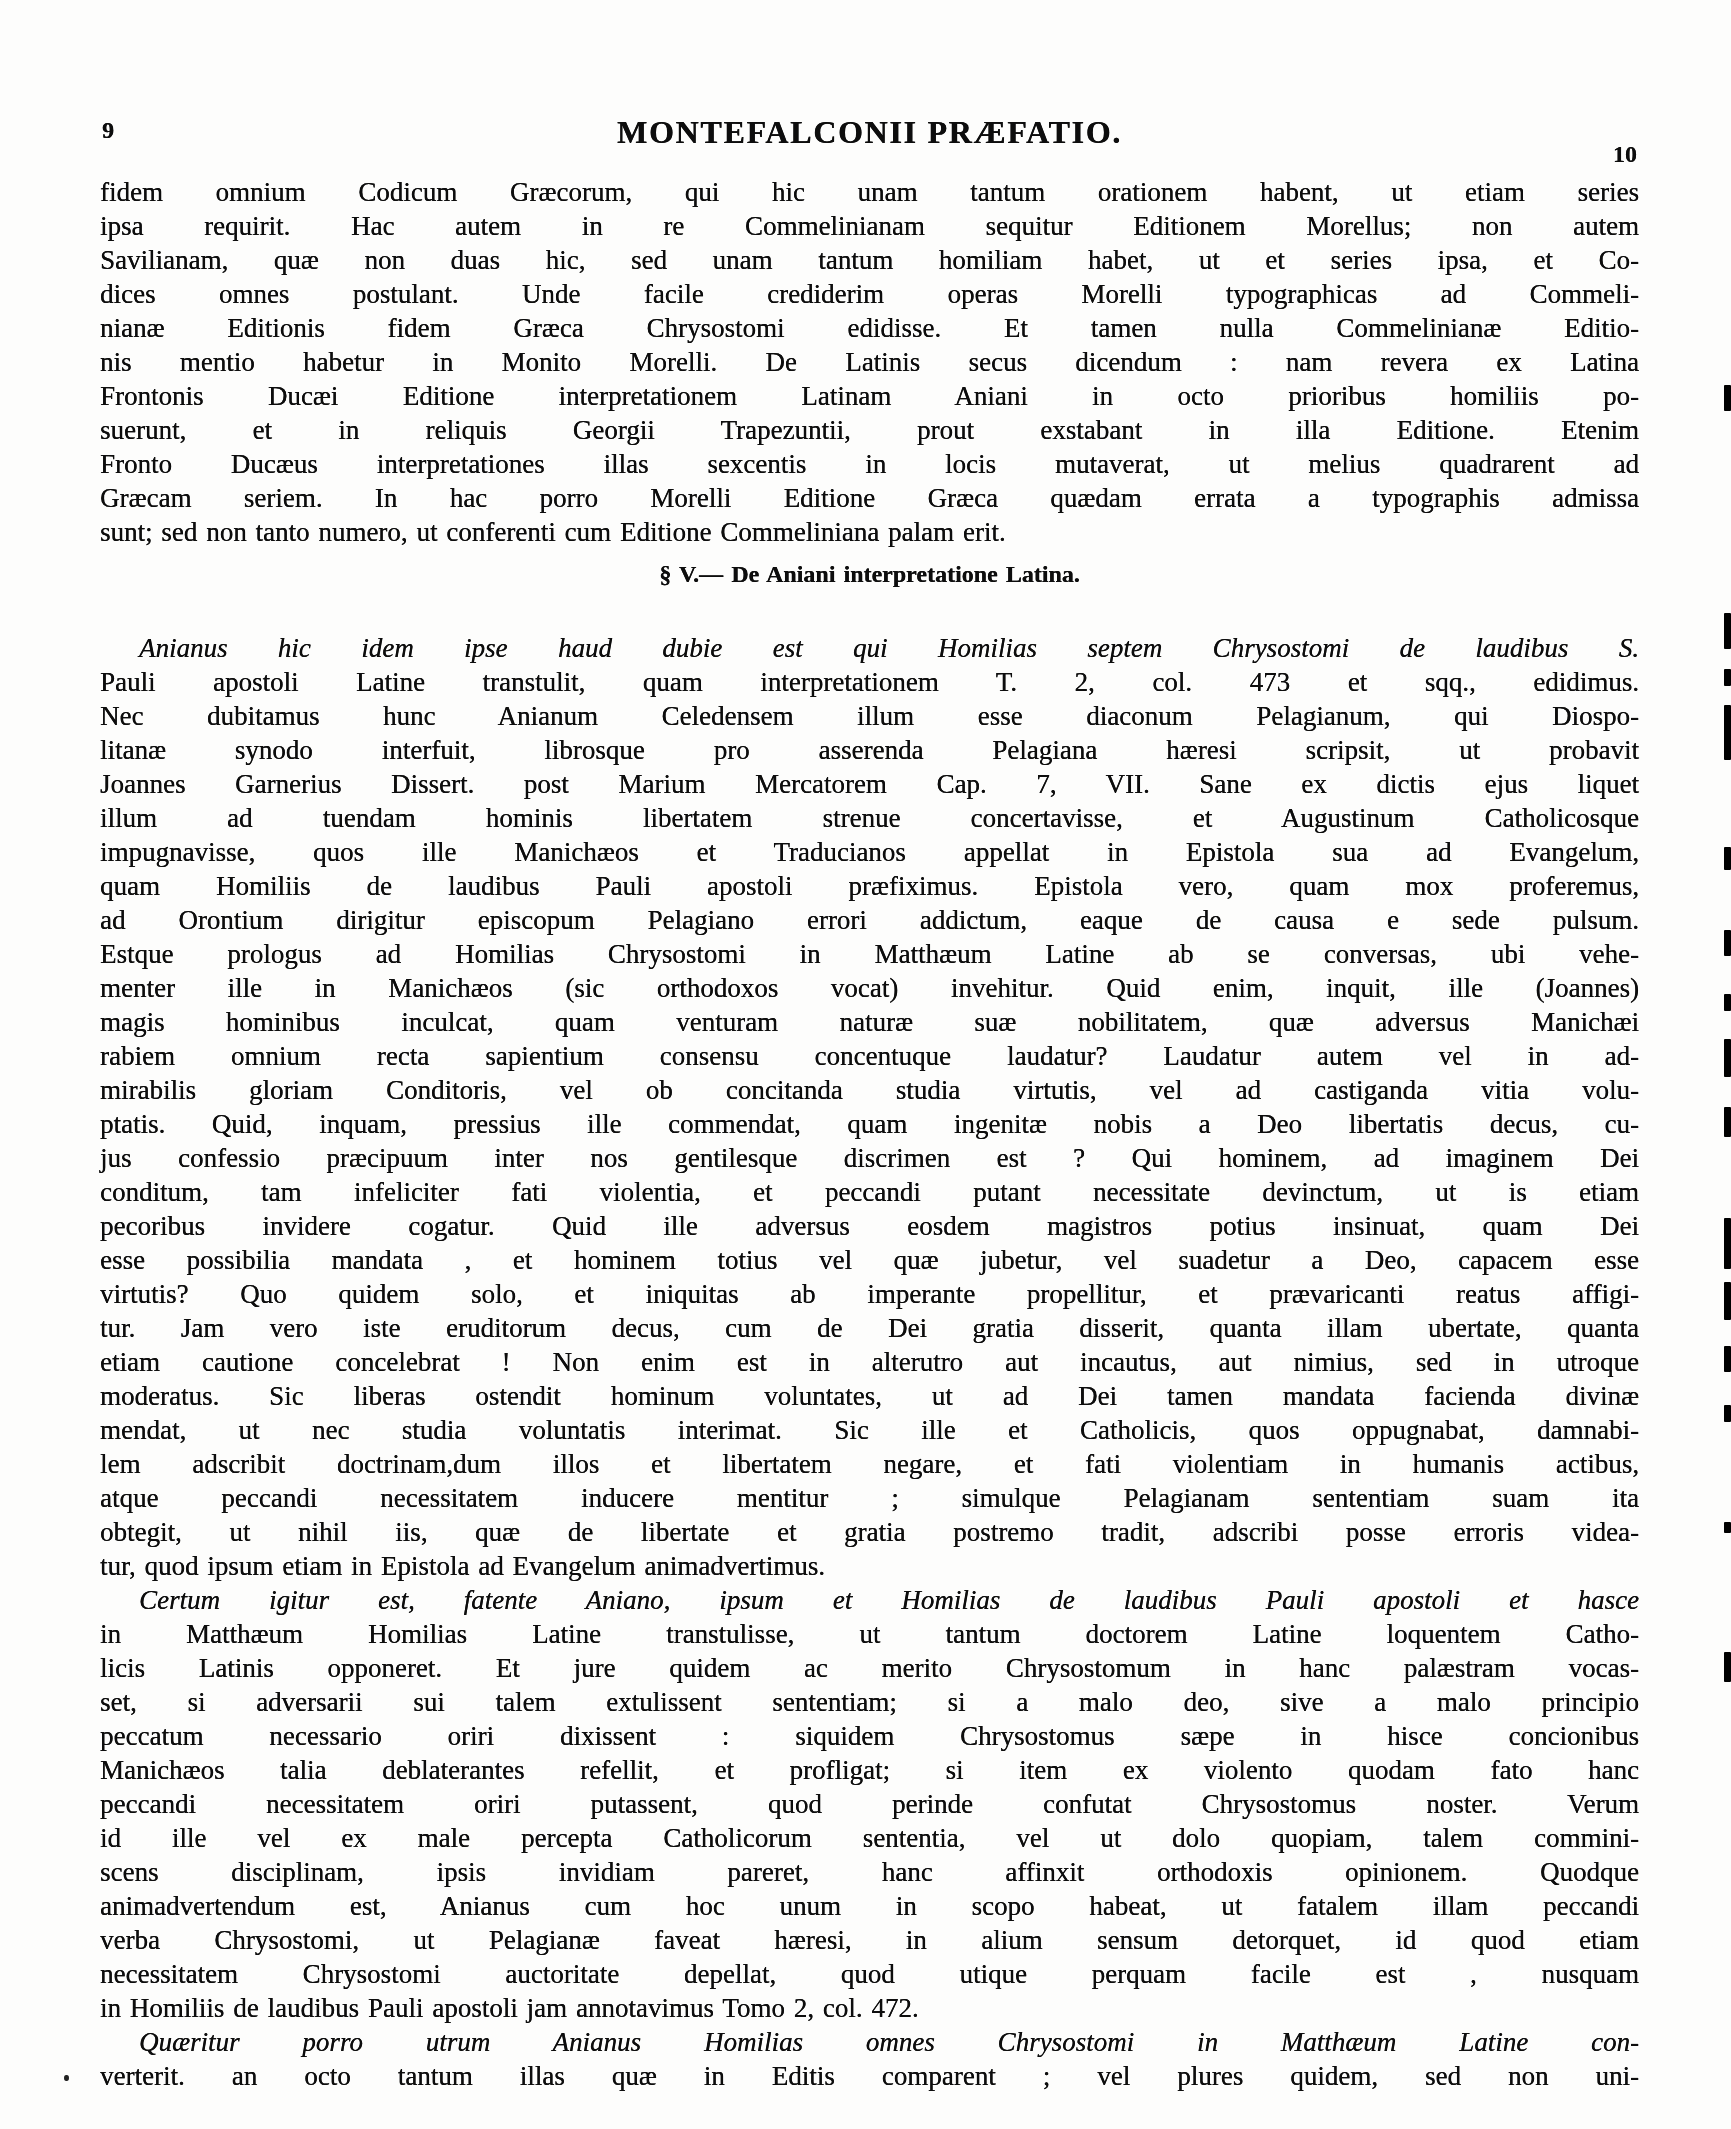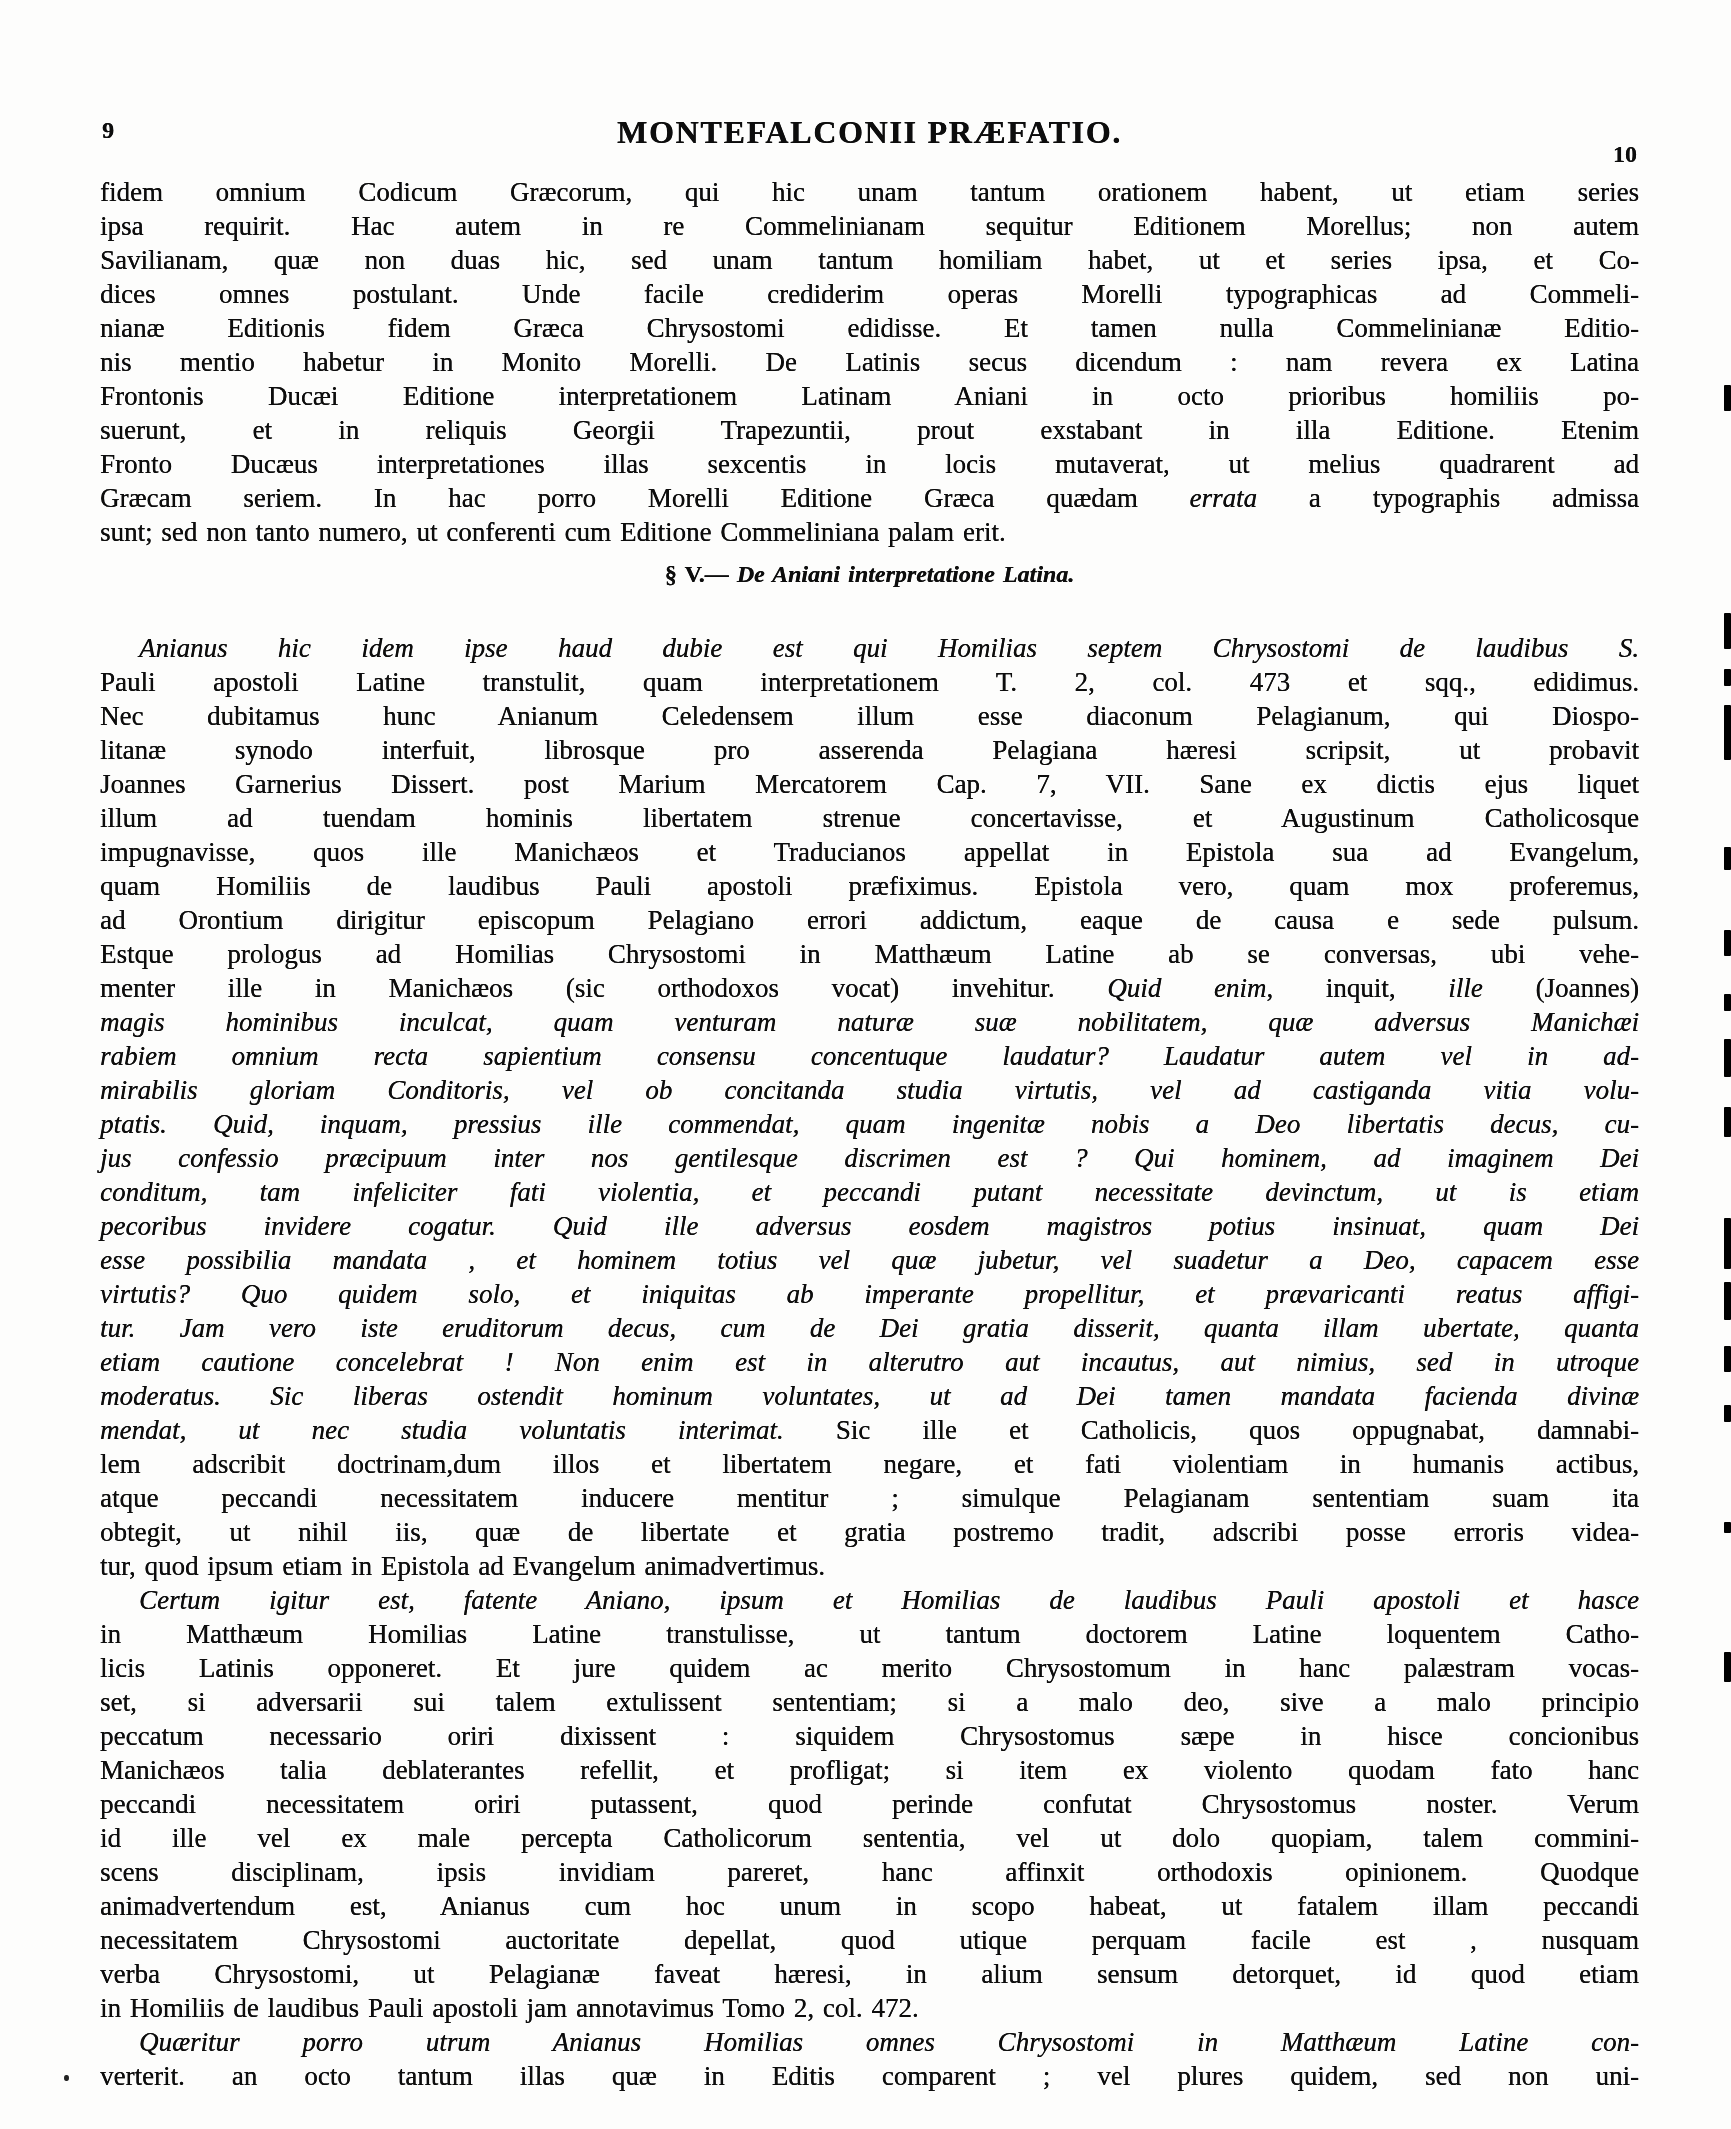--- a/index.html
+++ b/index.html
@@ -29,21 +29,21 @@
     word-spacing:2.1px;
   }
   .line{
     text-align:justify;
     text-align-last:justify;
     white-space:normal;
     height:34px;
   }
   .line.last{text-align-last:left;}
   .line.indent{text-indent:39px;font-style:italic;}
-  .it{font-style:italic;}
+  .it{}
   .heading{
     height:34px;margin:7.7px 0 40px 0;
     text-align-last:center;
     font-weight:bold;font-size:24px;
   }
   
   .edge-mark{position:absolute;background:#000;border-radius:0.9px;}
   .left-dot{position:absolute;background:#222;width:4.7px;height:6.4px;border-radius:50%;}
 </style>
 </head>
@@ -101,22 +101,22 @@
       <div class="line indent"><span>Certum igitur est, fatente Aniano, ipsum et Homilias de laudibus Pauli apostoli et hasce</span></div>
       <div class="line"><span>in Matthæum Homilias Latine transtulisse, ut tantum doctorem Latine loquentem Catho-</span></div>
       <div class="line"><span>licis Latinis opponeret. Et jure quidem ac merito Chrysostomum in hanc palæstram vocas-</span></div>
       <div class="line"><span>set, si adversarii sui talem extulissent sententiam; si a malo deo, sive a malo principio</span></div>
       <div class="line"><span>peccatum necessario oriri dixissent : siquidem Chrysostomus sæpe in hisce concionibus</span></div>
       <div class="line"><span>Manichæos talia deblaterantes refellit, et profligat; si item ex violento quodam fato hanc</span></div>
       <div class="line"><span>peccandi necessitatem oriri putassent, quod perinde confutat Chrysostomus noster. Verum</span></div>
       <div class="line"><span>id ille vel ex male percepta Catholicorum sententia, vel ut dolo quopiam, talem commini-</span></div>
       <div class="line"><span>scens disciplinam, ipsis invidiam pareret, hanc affinxit orthodoxis opinionem. Quodque</span></div>
       <div class="line"><span>animadvertendum est, Anianus cum hoc unum in scopo habeat, ut fatalem illam peccandi</span></div>
+      <div class="line"><span>verba Chrysostomi, ut Pelagianæ faveat hæresi, in alium sensum detorquet, id quod etiam</span></div>
       <div class="line"><span>necessitatem Chrysostomi auctoritate depellat, quod utique perquam facile est , nusquam</span></div>
-      <div class="line"><span>verba Chrysostomi, ut Pelagianæ faveat hæresi, in alium sensum detorquet, id quod etiam</span></div>
       <div class="line last"><span>in Homiliis de laudibus Pauli apostoli jam annotavimus Tomo 2, col. 472.</span></div>
       <div class="line indent"><span>Quæritur porro utrum Anianus Homilias omnes Chrysostomi in Matthæum Latine con-</span></div>
       <div class="line"><span>verterit. an octo tantum illas quæ in Editis comparent ; vel plures quidem, sed non uni-</span></div>
     </div>
 
   <div id="artifacts">
       <div class="edge-mark" style="left: 1724px; width: 6.8px; top: 385px; height: 25.6px;"></div>
       <div class="edge-mark" style="left: 1724px; width: 6.8px; top: 613px; height: 36px;"></div>
       <div class="edge-mark" style="left: 1724px; width: 6.8px; top: 669px; height: 17px;"></div>
       <div class="edge-mark" style="left: 1724px; width: 6.8px; top: 705px; height: 55px;"></div>

